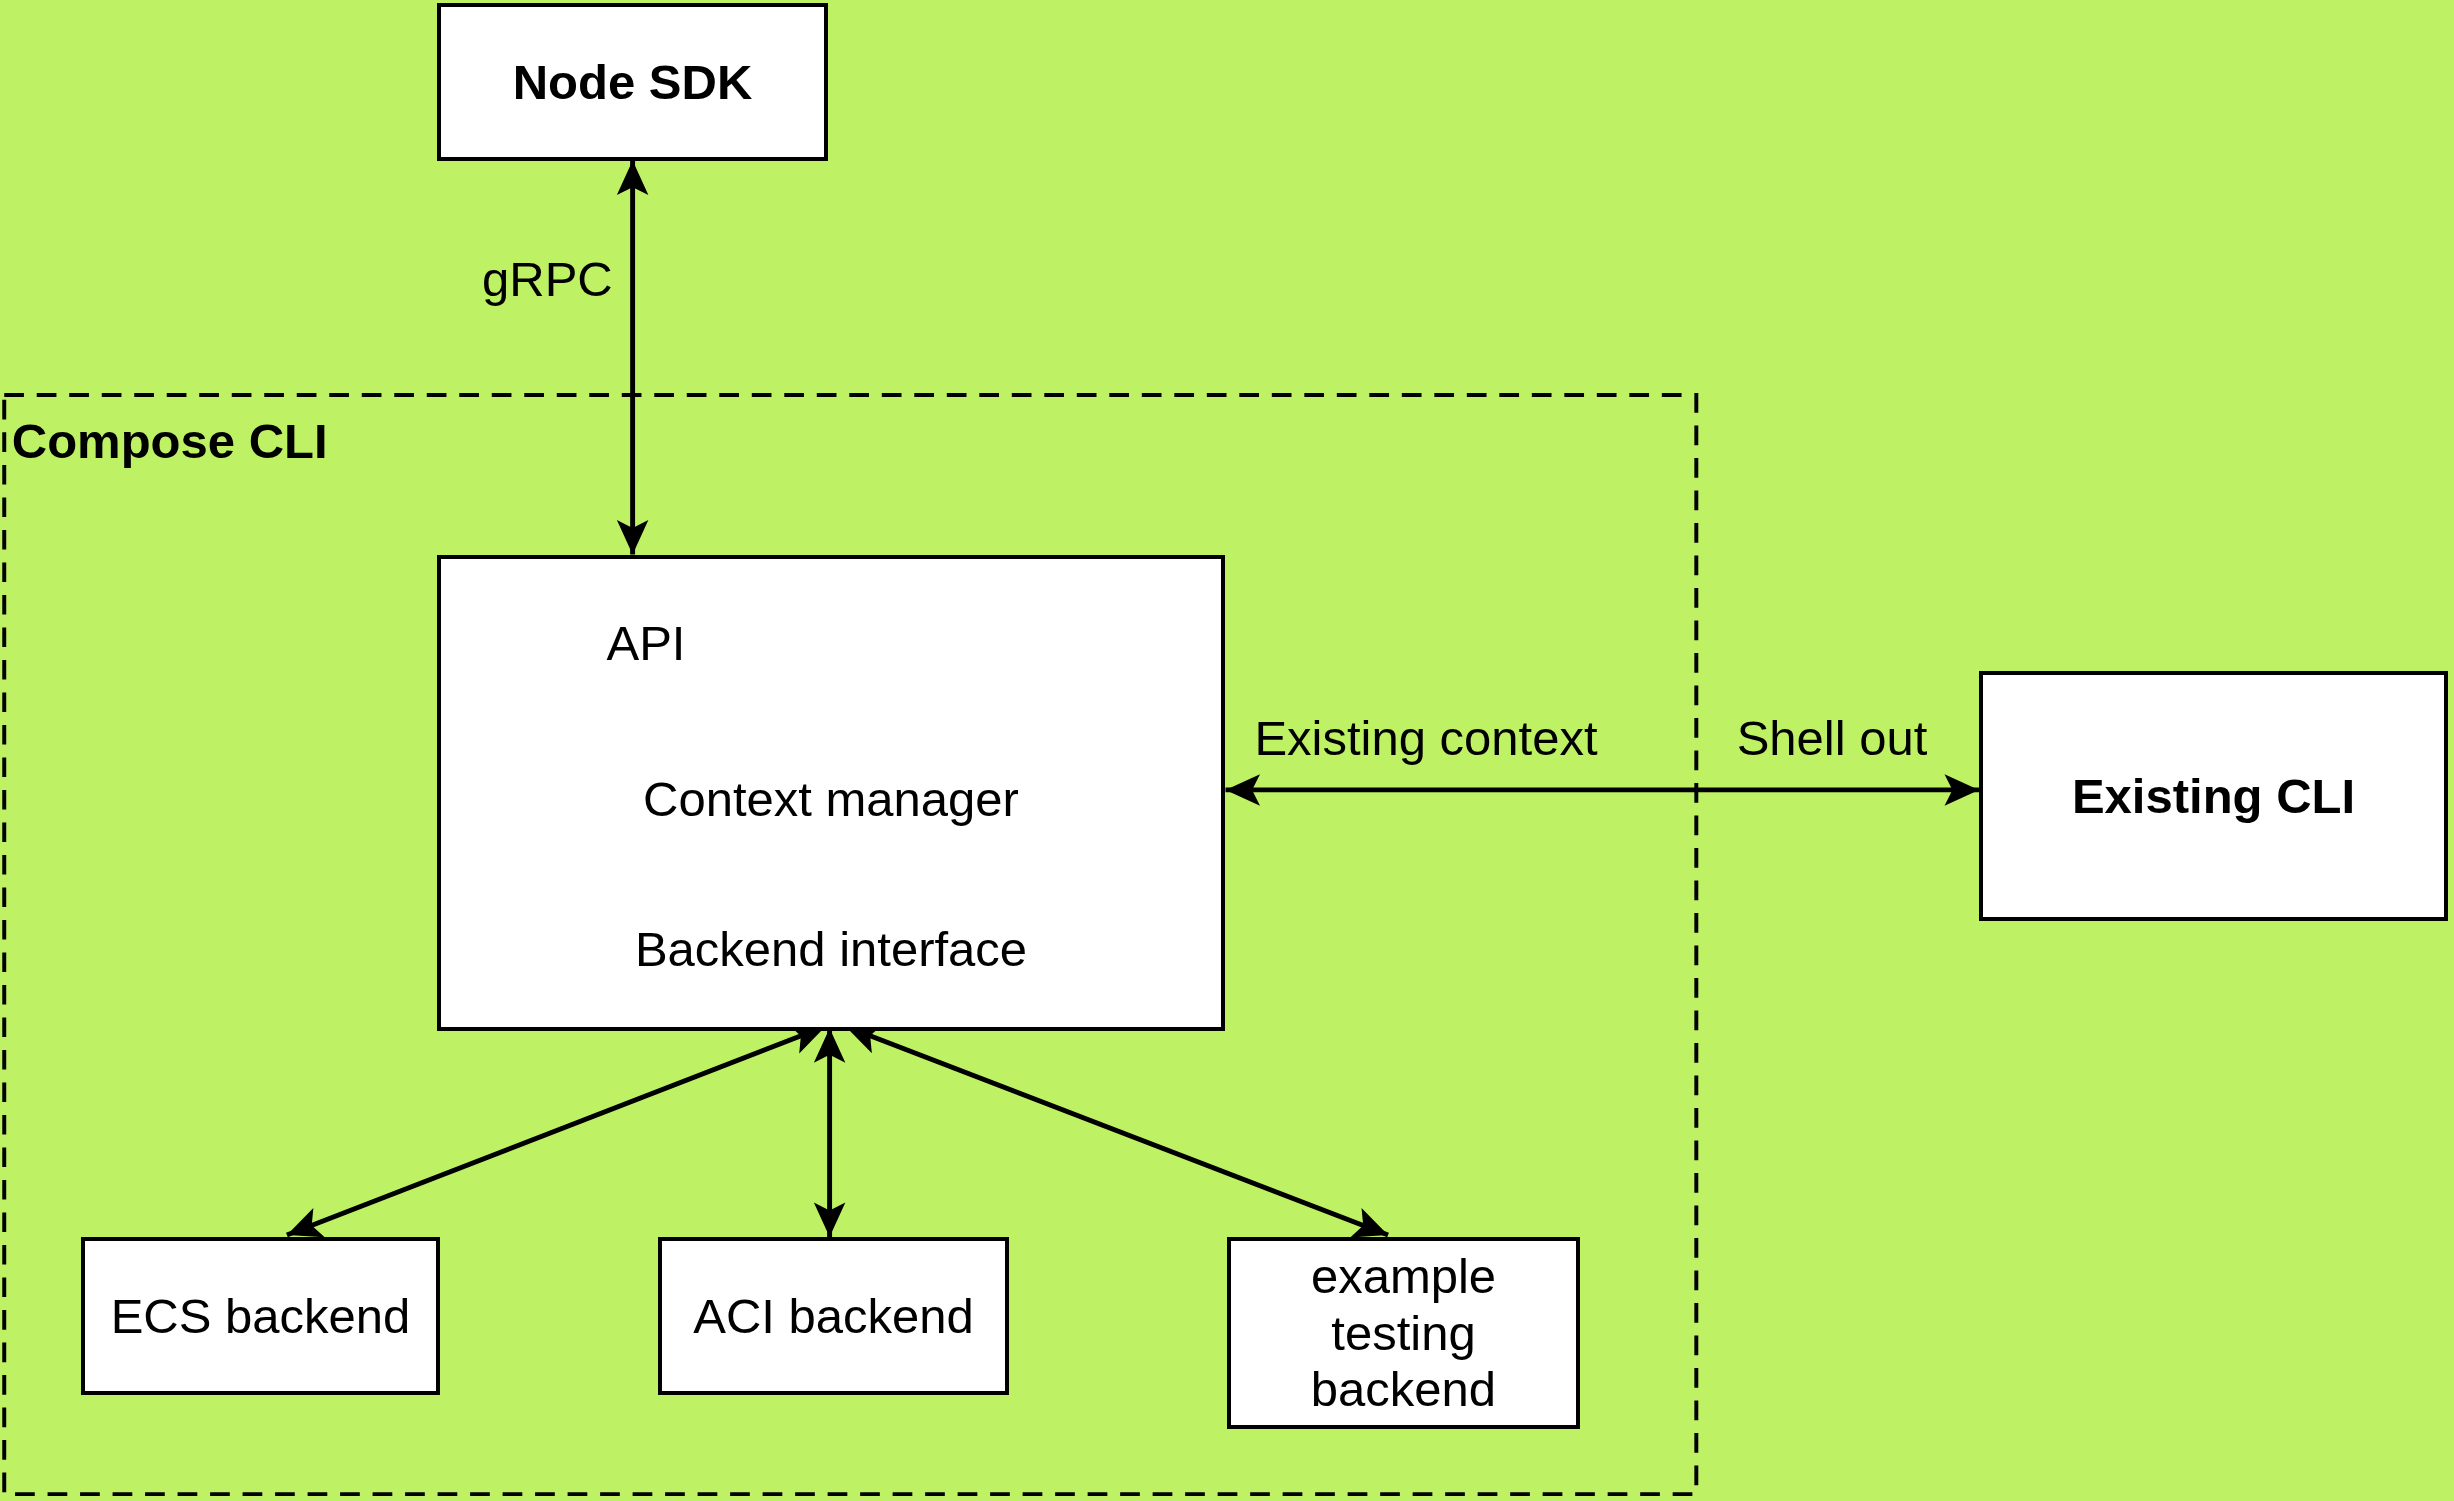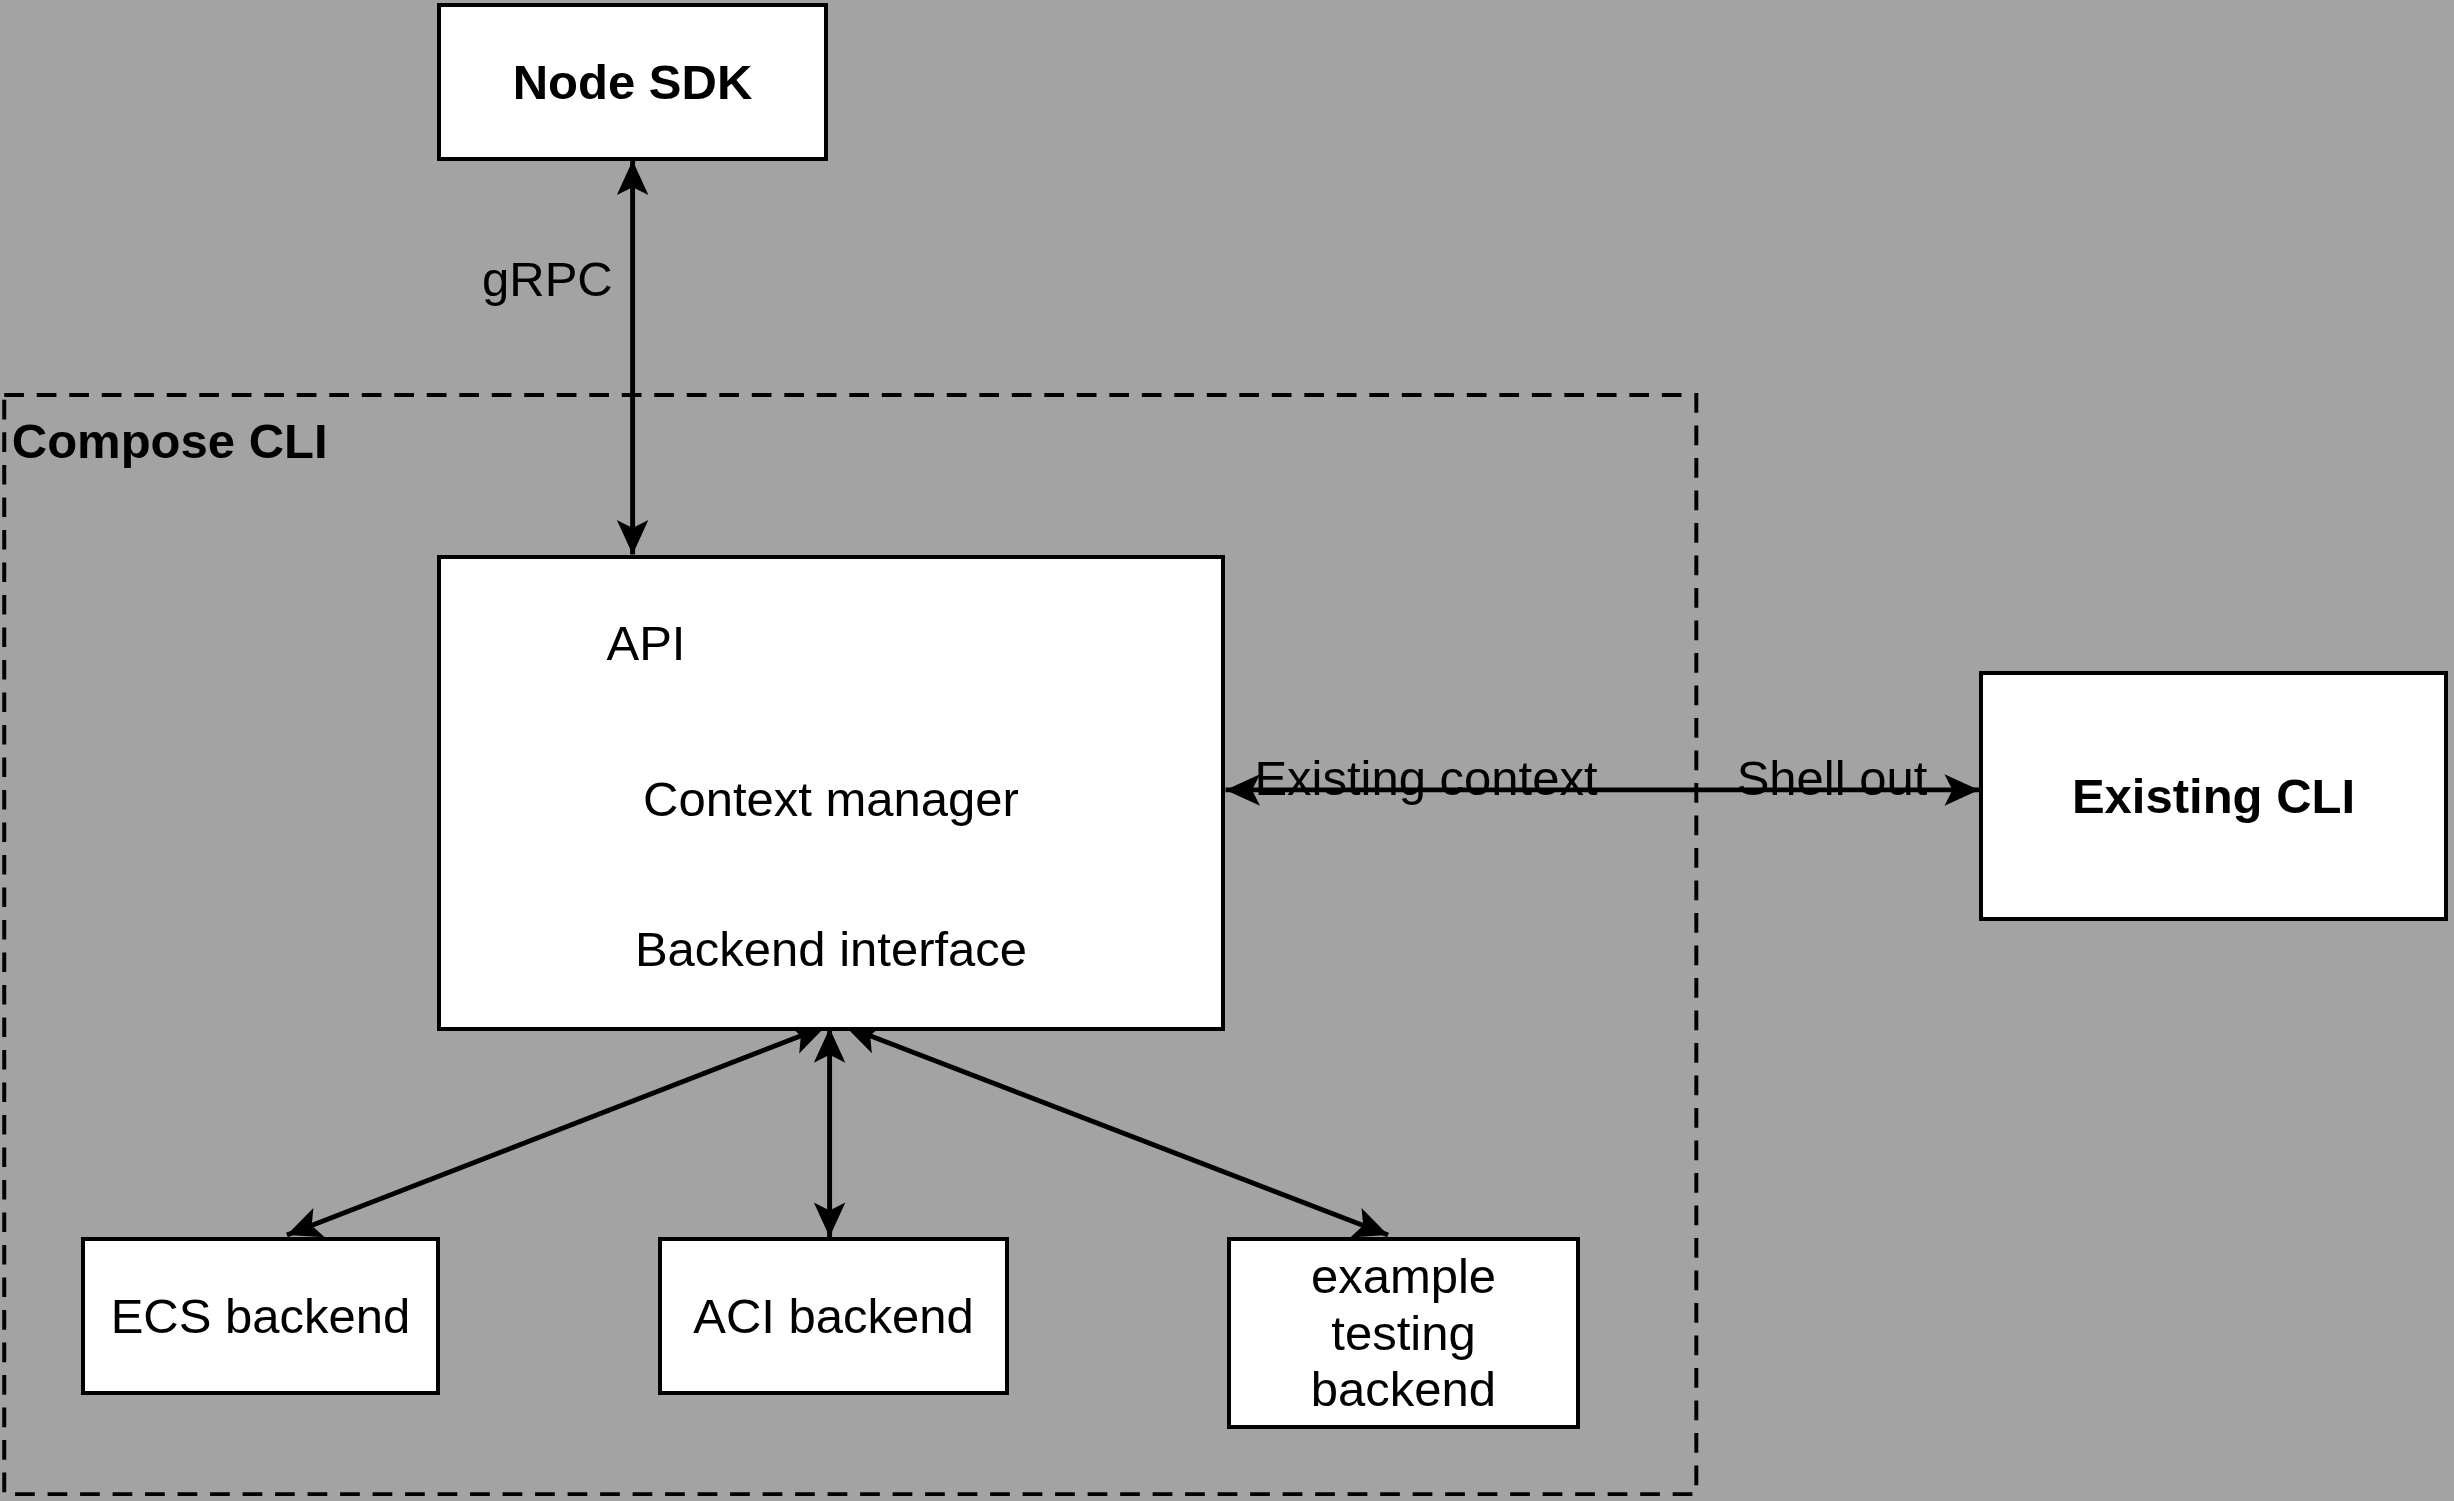--- a/index.html
+++ b/index.html
@@ -4,21 +4,21 @@
 <style>
   html, body {
     margin: 0;
     padding: 0;
     background: #ffffff;
   }
   #canvas {
     position: relative;
     width: 2455px;
     height: 1501px;
-    background: #a3a3a3;
+    background: #bef264;
     font-family: "Liberation Sans", sans-serif;
     color: #000000;
     overflow: hidden;
   }
   #edges-layer {
     position: absolute;
     left: 0;
     top: 0;
     width: 2455px;
     height: 1501px;
@@ -46,21 +46,21 @@
     font-size: 49px;
     line-height: 1.16;
   }
   .bold { font-weight: 700; }
   .label {
     position: absolute;
     font-size: 49px;
     line-height: 49px;
     white-space: nowrap;
   }
-  .label.centered { transform: translateX(-50%); margin-top: 40px; }
+  .label.centered { transform: translateX(-50%); }
 
   
   #node-sdk        { left: 437px;  top: 3px;    width: 391px; height: 158px; }
   #compound-box    { left: 437px;  top: 555px;  width: 788px; height: 476px;
                      display: grid;
                      grid-template-columns: 394px 4.9px 1fr;
                      grid-template-rows: 152px 4.9px 151px 4.9px 1fr;
                      padding: 8px; }
   #existing-cli    { left: 1979px; top: 671px;  width: 469px; height: 250px; }
   #ecs-backend     { left: 81px;   top: 1237px; width: 359px; height: 158px; }

